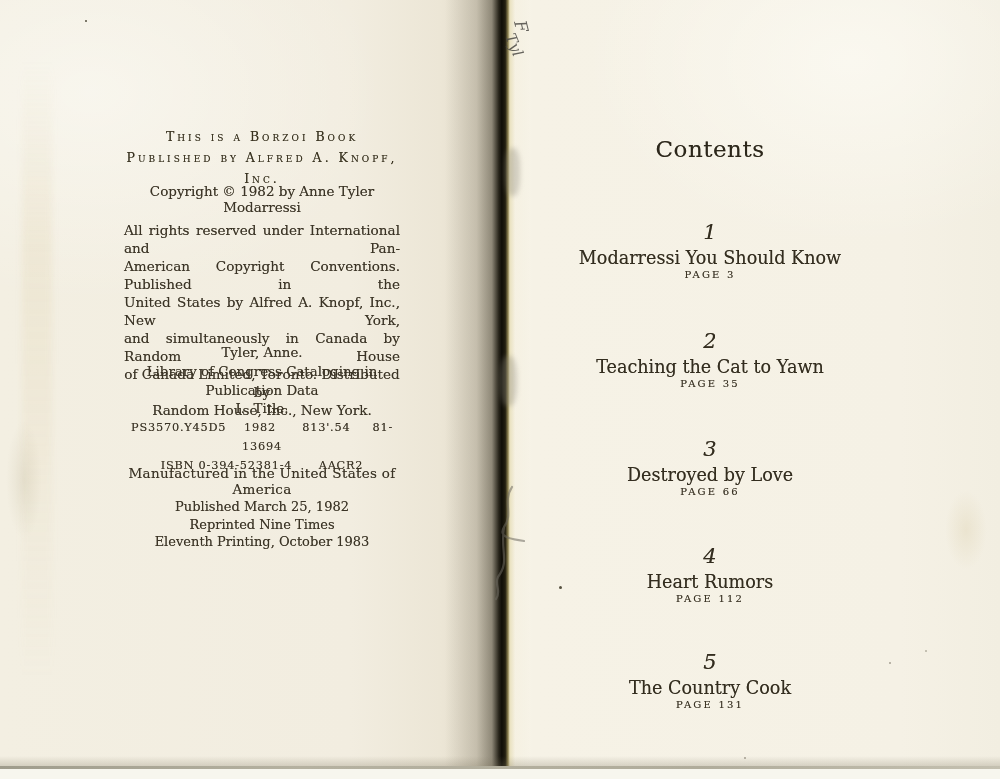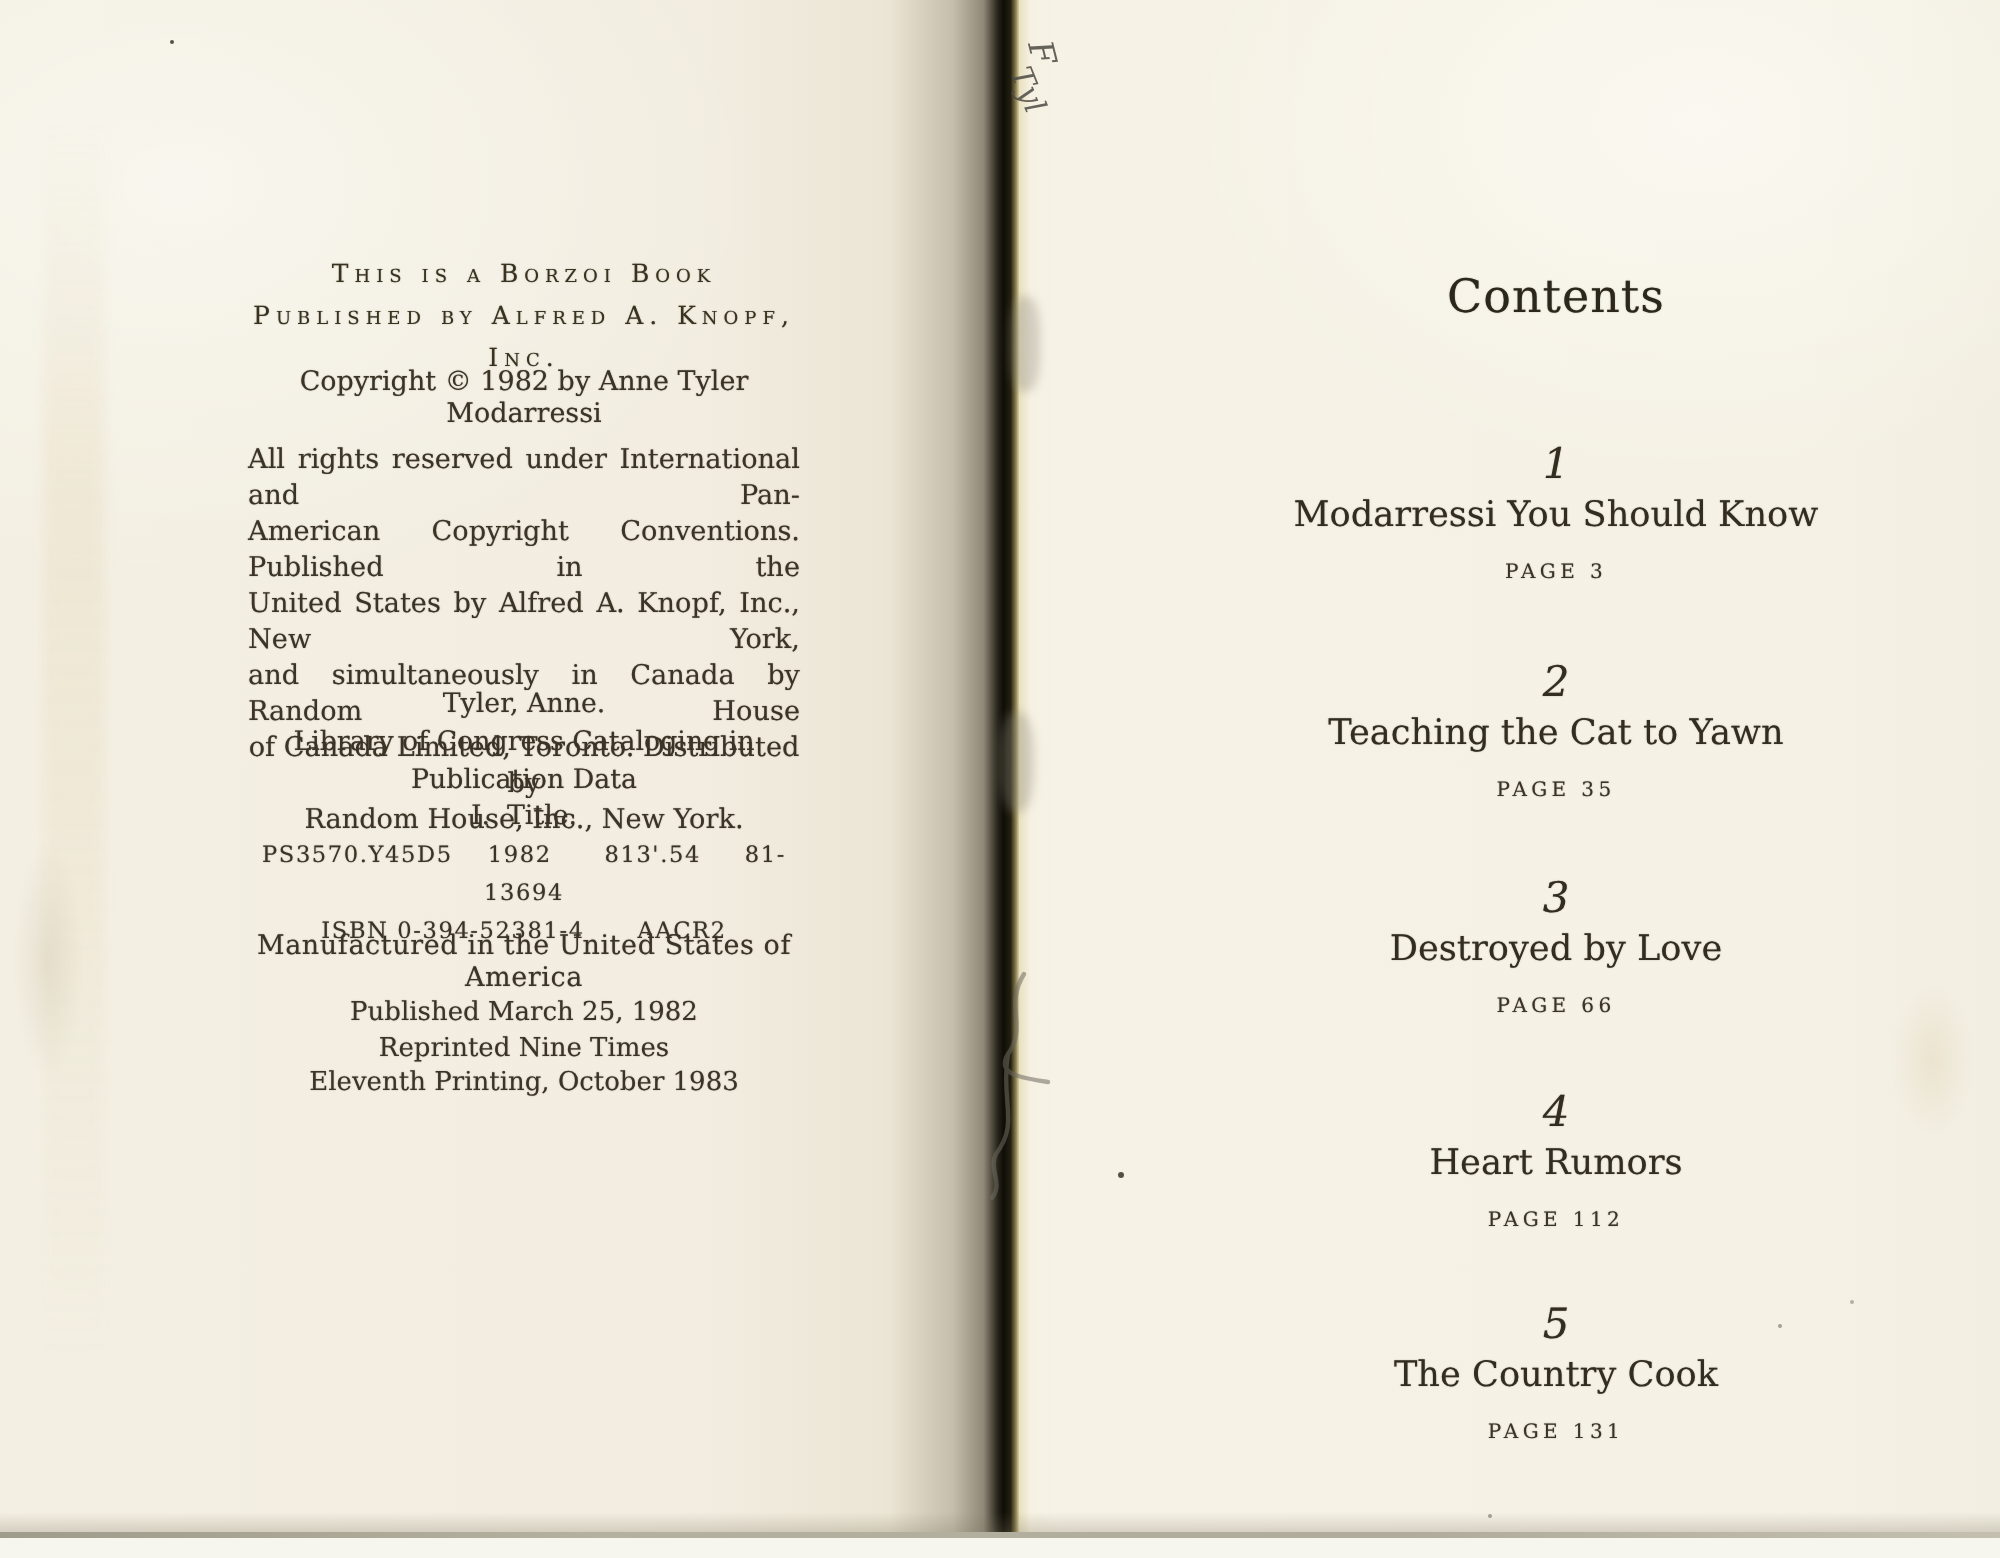--- a/index.html
+++ b/index.html
@@ -72,32 +72,32 @@
   .loc { left: 112px; top: 344px; width: 300px; font-size: 13.4px; line-height: 18.8px; }
   .loc .small-line { font-size: 11.3px; letter-spacing: 0.8px; line-height: 18.8px; }
   .pre-space { white-space: pre-wrap; }
   .manufactured { left: 112px; top: 465px; width: 300px; font-size: 13.5px; letter-spacing: 0.3px; }
   .printing { left: 122px; top: 498px; width: 280px; font-size: 13px; line-height: 17.6px; }
 
   
   .ink { text-shadow: 0 0 0.6px rgba(59,52,38,0.55); }
 
   
-  .rp-inner { position: absolute; left: 628px; top: 0; width: 300px; height: 560px; }
+  .rp-inner { position: absolute; left: 560px; top: 0; width: 300px; height: 560px; }
   .contents-title {
     position: absolute; left: 0; top: 136px; width: 100%;
     text-align: center; font-size: 23px; color: #2c271b;
     letter-spacing: 0.5px;
   }
   .toc-entry { position: absolute; left: 0; width: 100%; text-align: center; }
   .toc-num {
     font-style: italic; font-size: 21px; line-height: 22px; color: #332d1f;
   }
   .toc-title { font-size: 17.6px; line-height: 22px; margin-top: 4px; color: #332d1f; }
-  .toc-page { font-size: 10px; letter-spacing: 2.2px; margin-top: 12px; color: #3b3426; }
+  .toc-page { font-size: 10px; letter-spacing: 2.2px; color: #3b3426; }
 
   
   .speck { position: absolute; border-radius: 50%; background: #55503f; }
   .smudge {
     position: absolute; background: #8e8a7d; opacity: 0.35;
     filter: blur(2.5px); border-radius: 40%;
   }
   .stain {
     position: absolute; pointer-events: none;
   }

